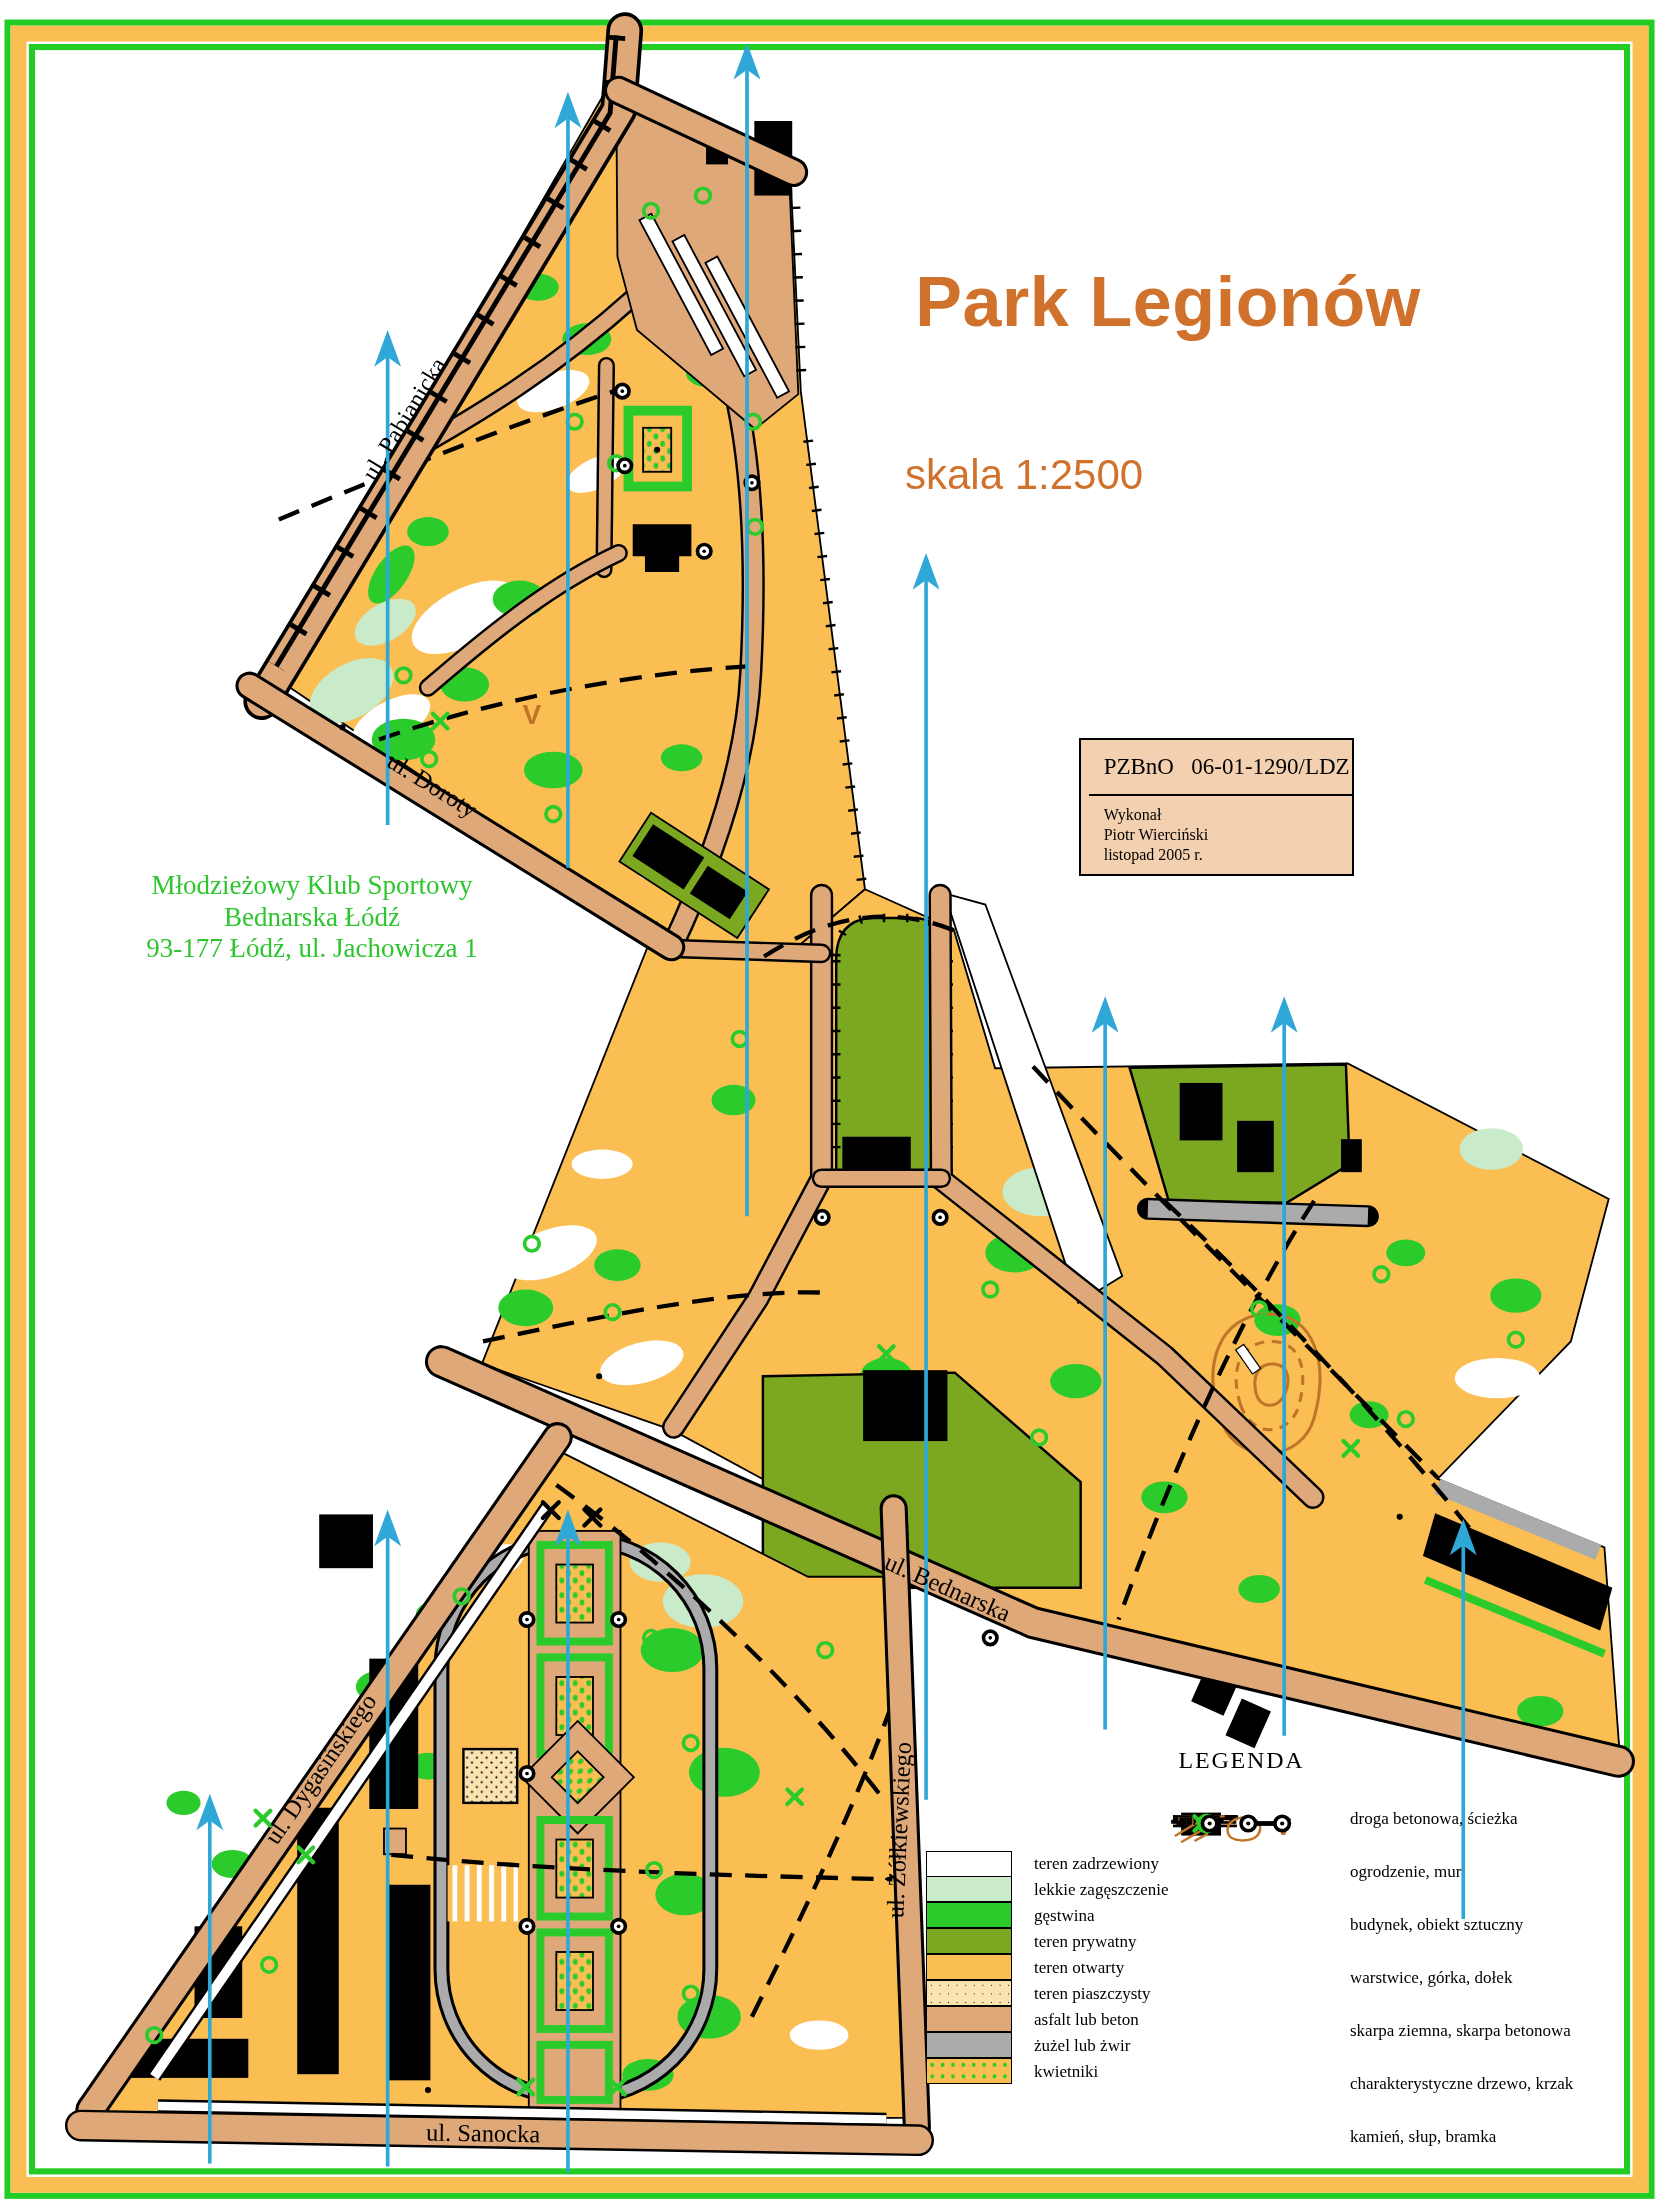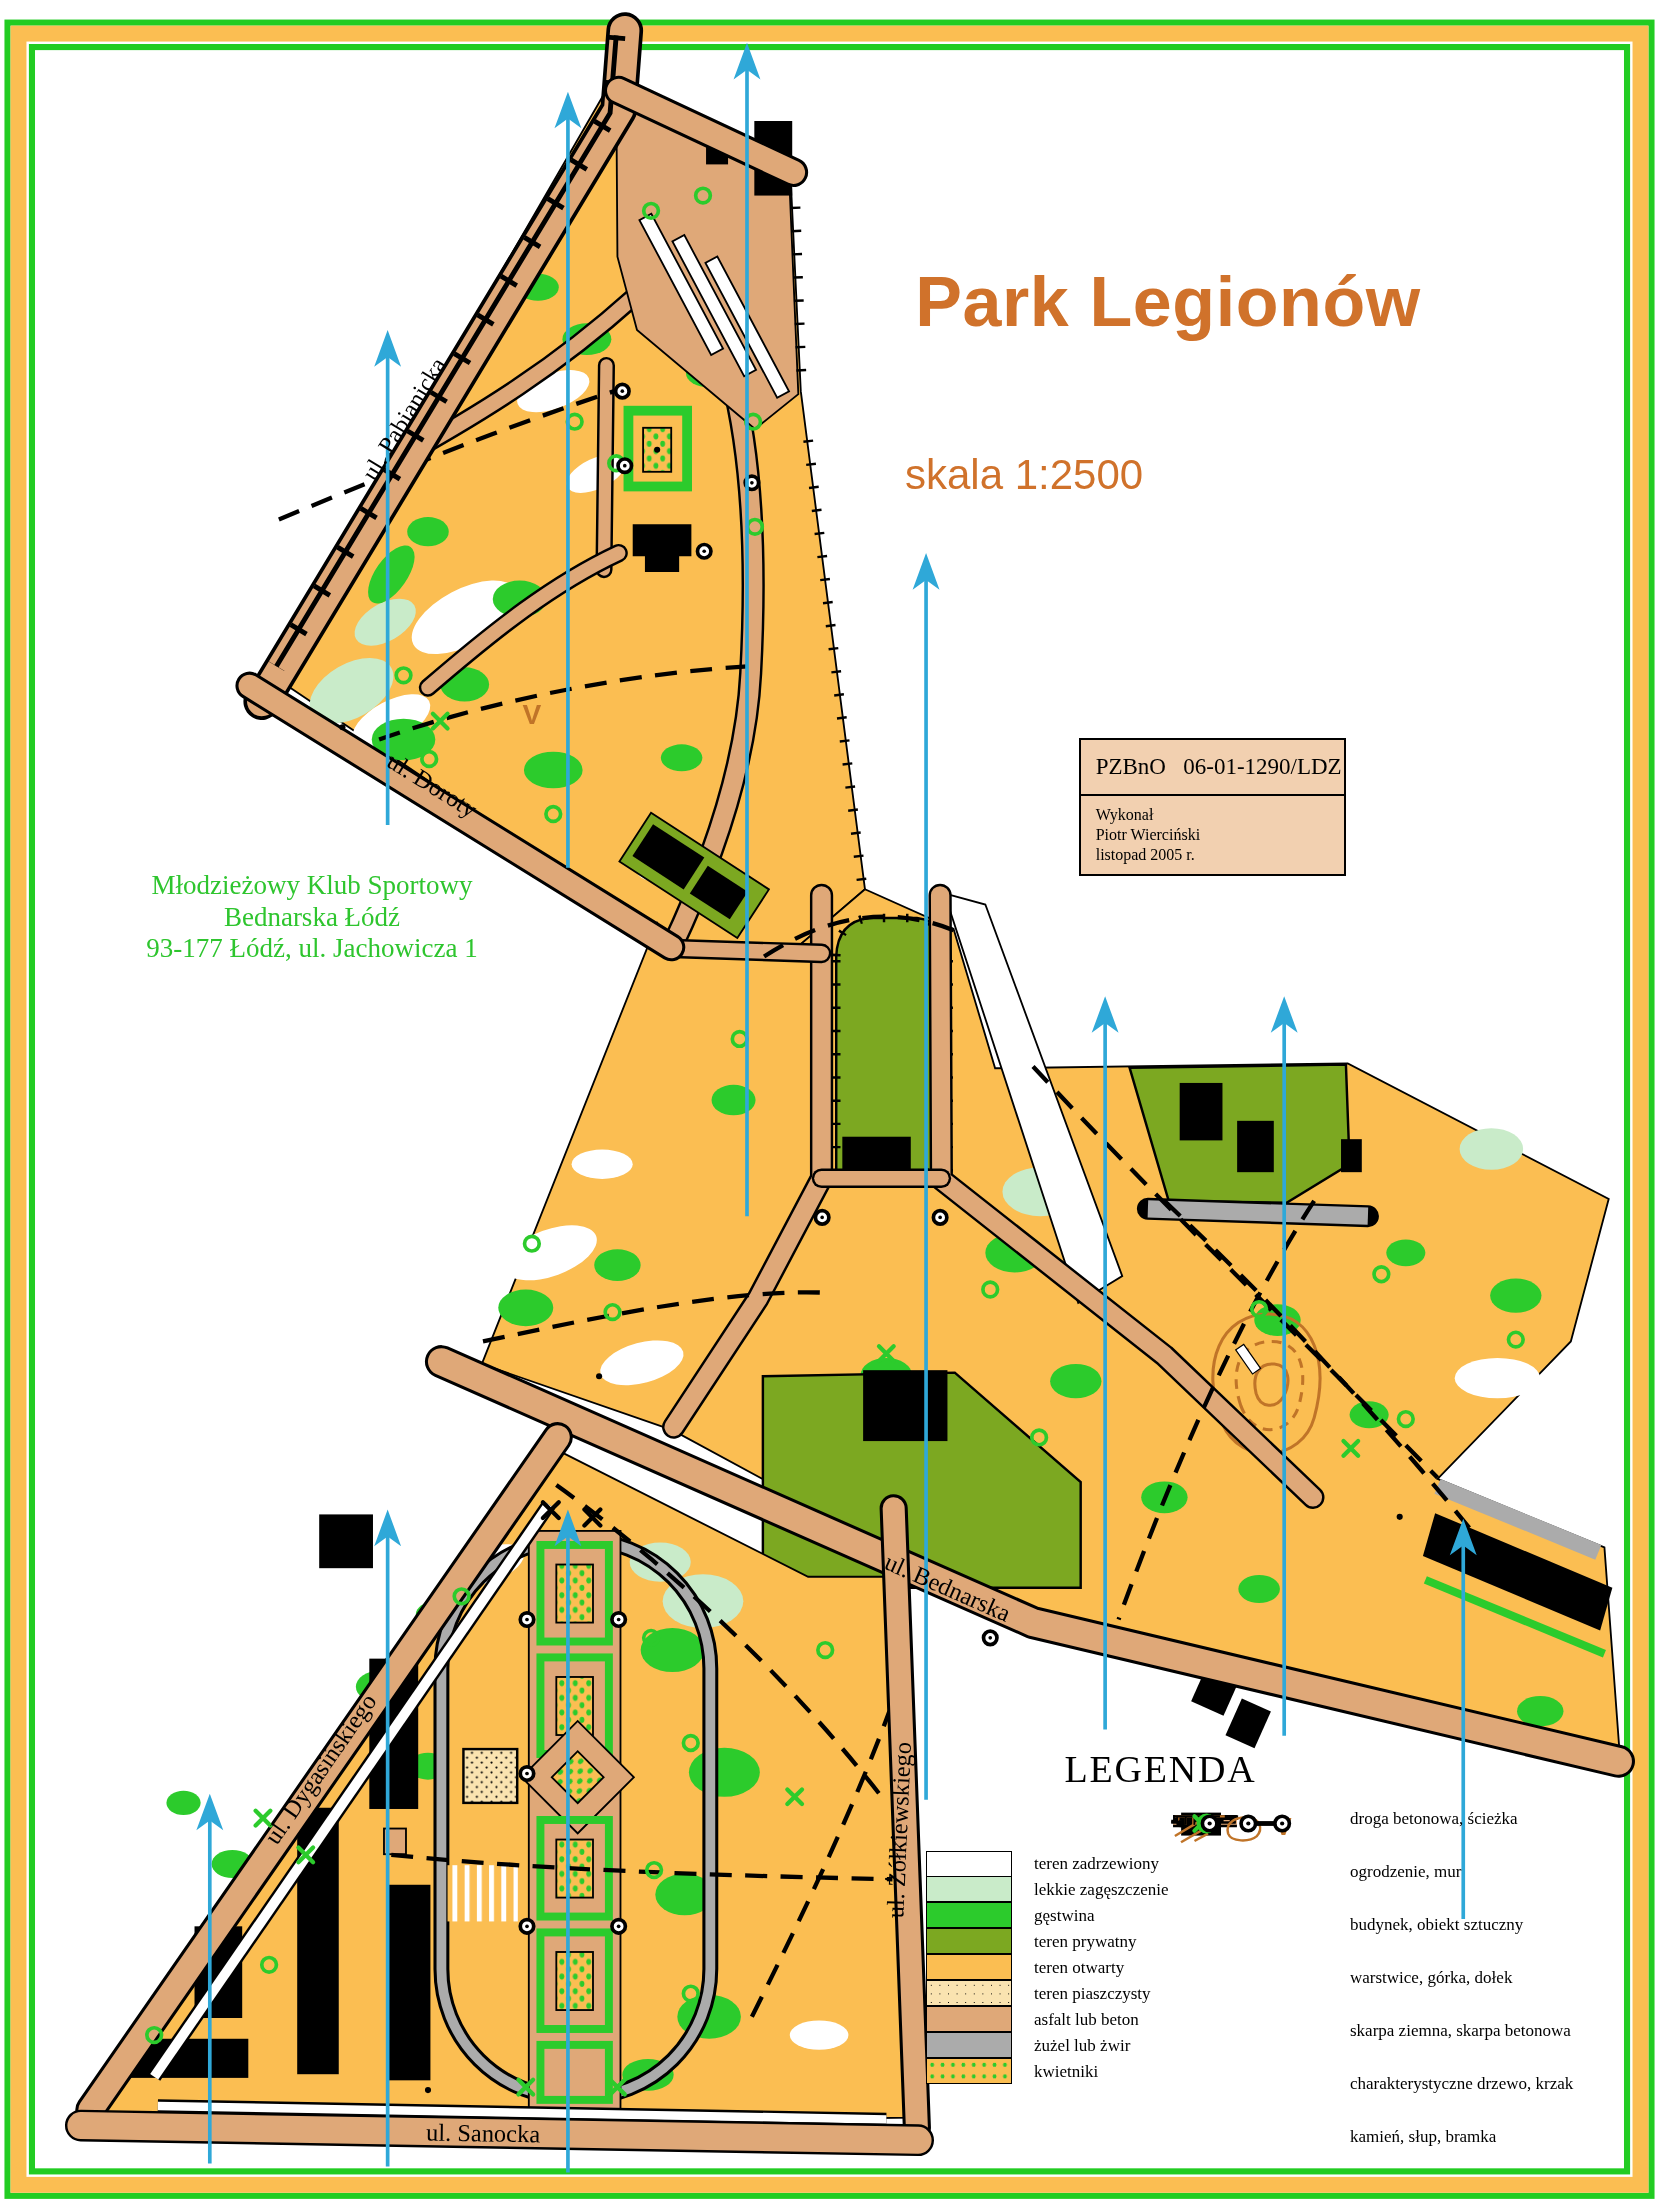--- a/index.html
+++ b/index.html
@@ -34,26 +34,26 @@
 
   
   .abs{position:absolute;}
   .map-title{left:905px;top:262px;width:526px;text-align:center;
     font-size:70px;font-weight:bold;color:var(--title-orange);letter-spacing:0.6px;}
   .map-scale{left:905px;top:451px;width:526px;text-align:left;
     font-size:42px;color:var(--title-orange);}
   .club{left:104px;top:870px;width:416px;text-align:center;color:var(--club-green);
     font-family:"Liberation Serif",serif;font-size:27px;line-height:1.17;}
   .infobox{left:1079px;top:738px;width:263px;background:var(--infobox-bg);
-    border:2.4px solid #000;font-family:"Liberation Serif",serif;color:#000;}
+    border:2.4px solid #000;font-family:"Liberation Serif",serif;color:#000;padding-left:8px;}
   .infobox .cell1{height:54px;border-bottom:2.4px solid #000;display:flex;align-items:center;
     padding-left:14.7px;font-size:23px;white-space:pre;}
   .infobox .cell2{padding:8.6px 6.1px 9.8px 14.7px;font-size:16px;line-height:1.25;}
-  .legend-title{left:977px;top:1747px;width:367px;text-align:center;color:#000;
-    font-family:"Liberation Serif",serif;font-size:38px;letter-spacing:1.8px;}
+  .legend-title{left:1058px;top:1747px;width:367px;text-align:center;color:#000;
+    font-family:"Liberation Serif",serif;font-size:24px;letter-spacing:1.8px;}
   .legend-areas{left:926px;top:1851px;}
   .legend-area-row{display:flex;align-items:center;height:26px;}
   .swatch{width:86px;height:26px;border:1.8px solid #000;box-sizing:border-box;margin-top:-1.8px;flex:none;}
   .legend-area-row:first-child .swatch{margin-top:0;}
   .swatch.dots-sand{background-image:radial-gradient(circle 1.2px,#000 55%,transparent 60%);
     background-size:8.6px 8.6px;}
   .swatch.dots-flower{background-image:radial-gradient(circle 3.1px,var(--thicket-green) 60%,transparent 65%);
     background-size:10.4px 11.6px;}
   .area-label{margin-left:22px;font-family:"Liberation Serif",serif;font-size:17px;white-space:nowrap;}
   .legend-symbols{left:1170px;top:1809px;}

